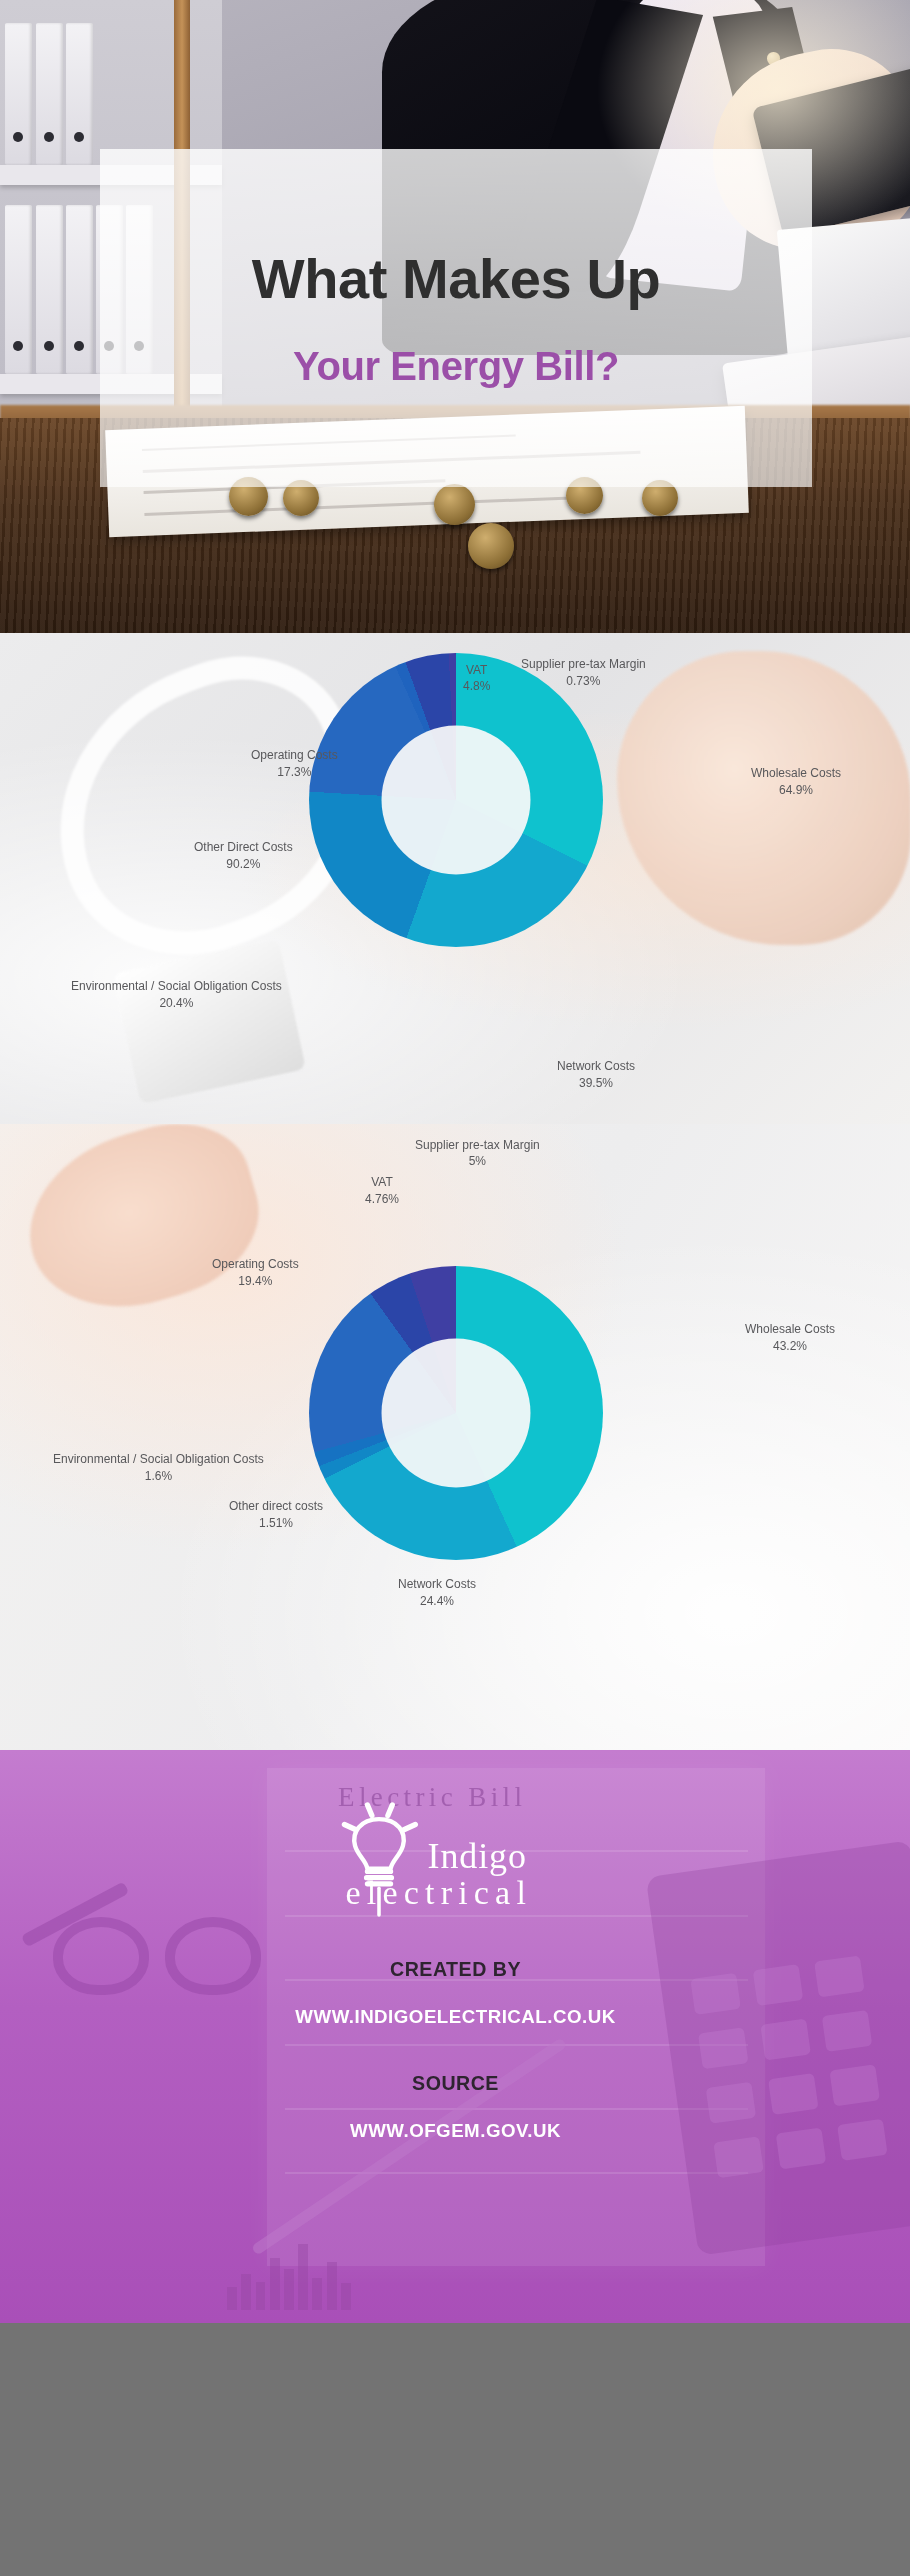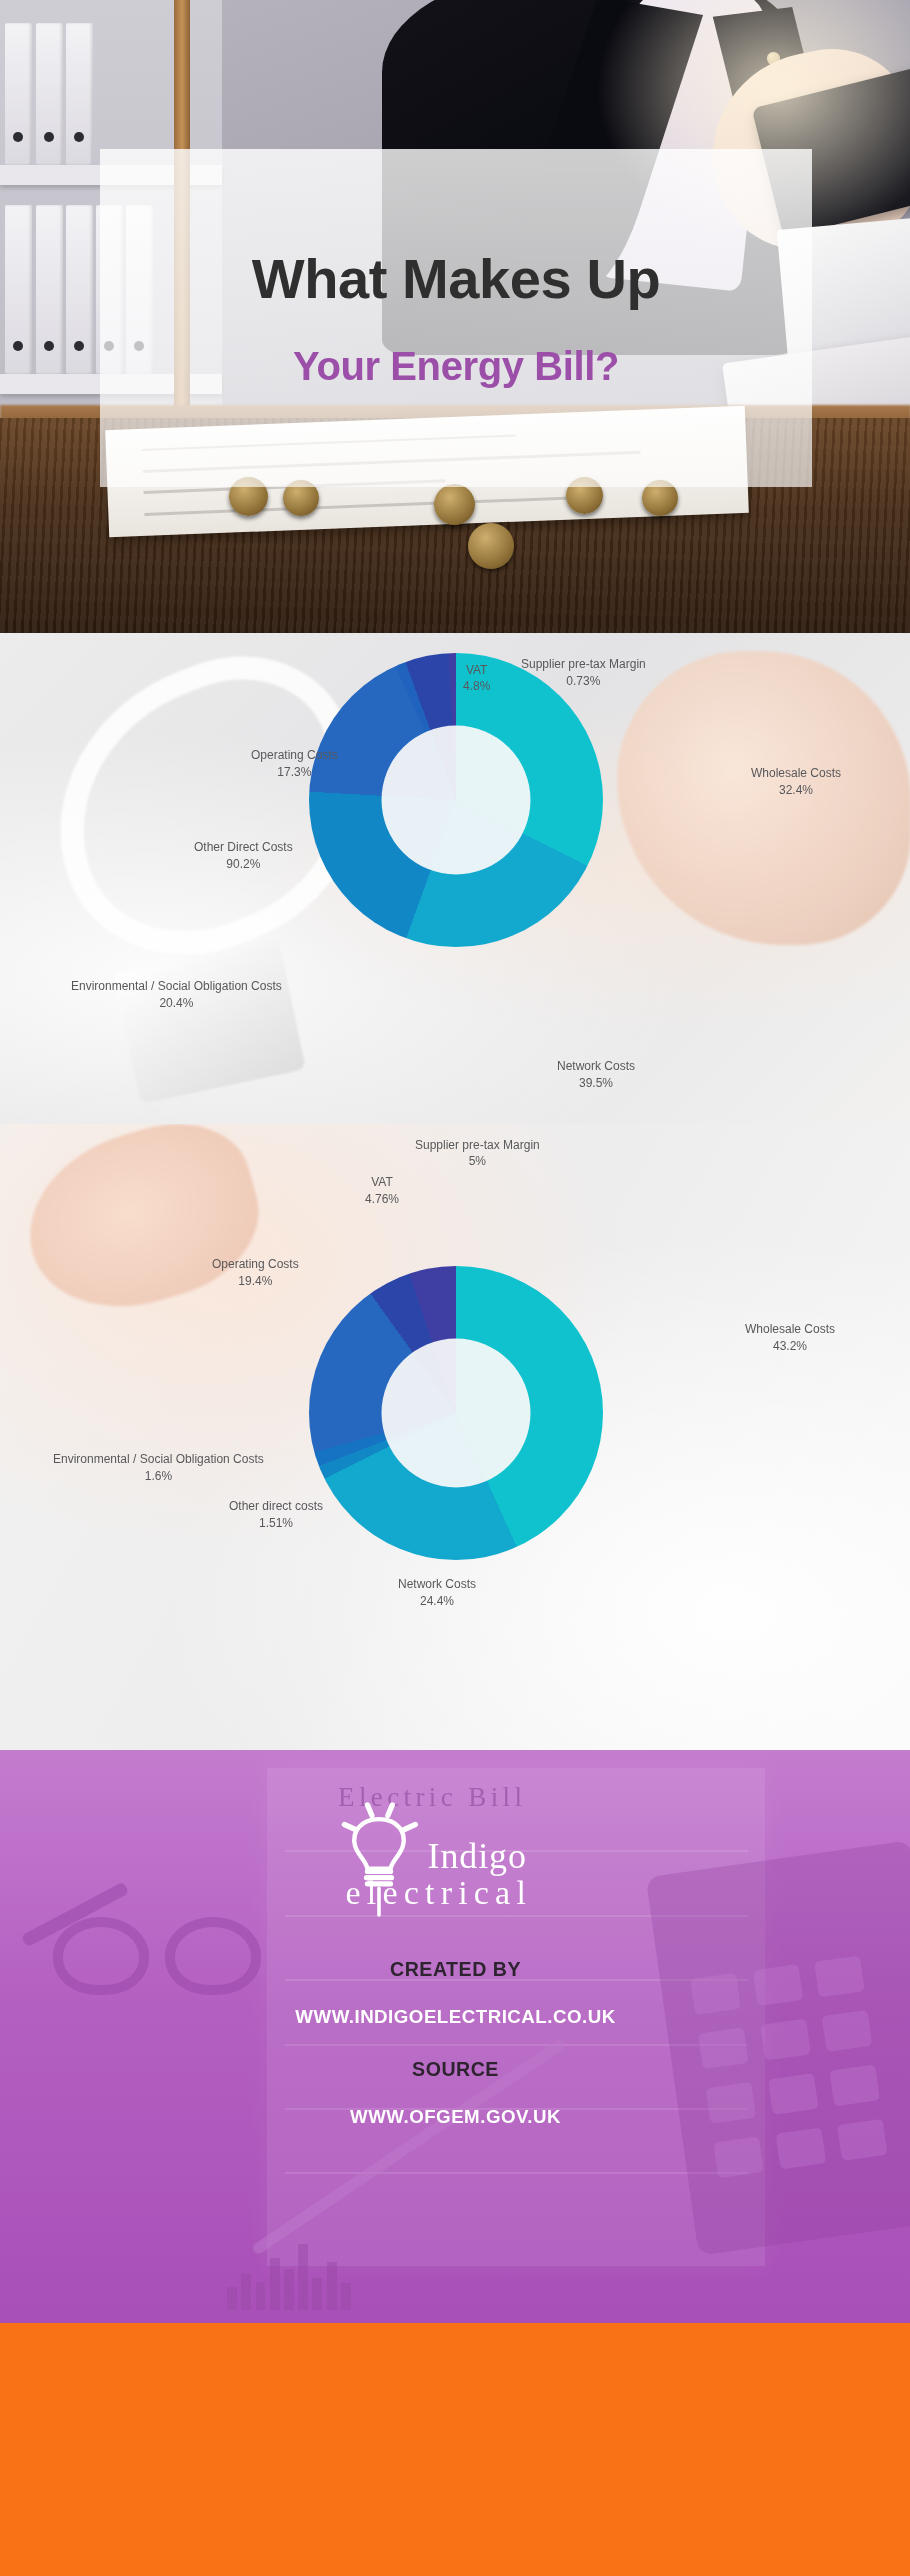--- a/index.html
+++ b/index.html
@@ -6,21 +6,21 @@
   html, body {
     width: 911px;
     background: #ffffff;
     font-family: "Liberation Sans", sans-serif;
   }
   #page {
     position: relative;
     width: 911px;
     height: 2576px;
     overflow: hidden;
-    background: #f97316;
+    background: #737373;
   }
 
   
   .hero {
     position: relative;
     width: 911px;
     height: 633px;
     overflow: hidden;
     background: #3a3030;
   }
@@ -319,21 +319,21 @@
     font-size: 34px; color: #ffffff; letter-spacing: 6.2px;
   }
   .f-label {
     font-size: 19.6px; font-weight: 700; color: #2e2430;
     letter-spacing: 0.5px; margin-top: 27px;
   }
   .f-url {
     font-size: 18.7px; font-weight: 700; color: #ffffff;
     letter-spacing: 0.5px; margin-top: 25px;
   }
-  .f-label.src { margin-top: 30px; }
+  .f-label.src { margin-top: 44px; }
 </style>
 </head>
 <body>
 
 <div id="page">
 
   <div class="hero">
     <div class="hero-photo">
       <div class="ph-wall"></div>
       <div class="ph-shelfunit"></div>
@@ -413,21 +413,21 @@
       <span class="v">0.73%</span>
     </div>
 
     <div class="lbl c" style="left:251px; top:114px;">
       <span>Operating Costs</span>
       <span class="v">17.3%</span>
     </div>
 
     <div class="lbl c" style="left:751px; top:132px;">
       <span>Wholesale Costs</span>
-      <span class="v">32.4%</span>
+      <span class="v">64.9%</span>
     </div>
 
     <div class="lbl c" style="left:194px; top:206px;">
       <span>Other Direct Costs</span>
       <span class="v">90.2%</span>
     </div>
 
     <div class="lbl c" style="left:71px; top:345px;">
       <span>Environmental / Social Obligation Costs</span>
       <span class="v">20.4%</span>

